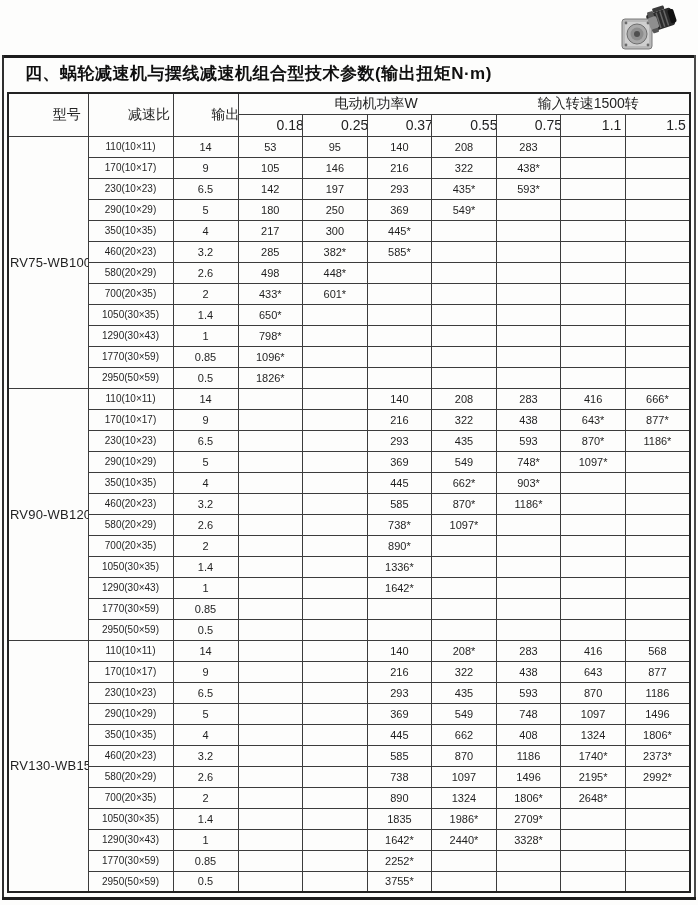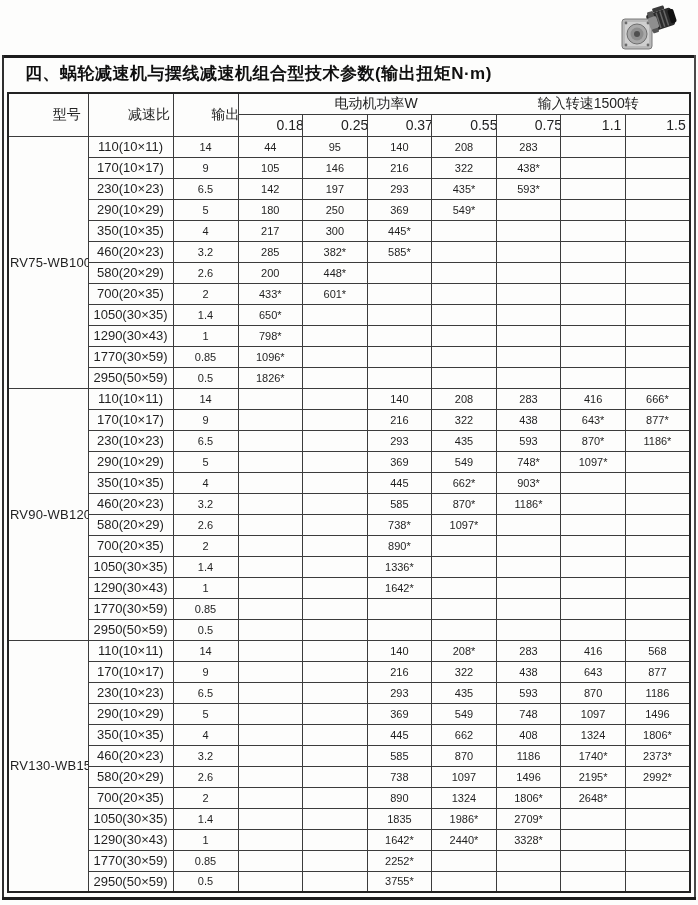--- a/index.html
+++ b/index.html
@@ -45,21 +45,21 @@
     font-weight: normal;
     height: 21px;
   }
   table.params thead th { font-size: 14px; color: #222; padding-left: 38px; }
   tr.hdr-top th { height: 21px; }
   tr.hdr-sub th { height: 22px; margin-top: 11px; }
   th.power-merged { text-align: left; }
   th.power-merged .lbl1 { display: inline-block; margin-left: 9px; }
   th.power-merged .lbl2 { display: inline-block; margin-left: 116px; }
   td.model-cell { font-size: 13px; letter-spacing: 0.2px; }
-  td.ratio-cell { font-size: 13px; }
+  td.ratio-cell { font-size: 10px; }
   tr.group-start td { border-top: 1.6px solid #2a2a2a; }
 </style>
 </head>
 <body>
 
 <div class="page">
 
   <div class="photo">
     <svg width="74" height="50" viewBox="0 0 74 50">
 
@@ -130,21 +130,21 @@
           <th>0.75</th>
           <th>1.1</th>
           <th>1.5</th>
         </tr>
     </thead>
     <tbody>
         <tr>
           <td rowspan="12" class="model-cell">RV75-WB100</td>
           <td class="ratio-cell">110(10×11)</td>
           <td>14</td>
-          <td>44</td>
+          <td>53</td>
           <td>95</td>
           <td>140</td>
           <td>208</td>
           <td>283</td>
           <td></td>
           <td></td>
         </tr>
         <tr>
           <td class="ratio-cell">170(10×17)</td>
           <td>9</td>
@@ -196,21 +196,21 @@
           <td>382*</td>
           <td>585*</td>
           <td></td>
           <td></td>
           <td></td>
           <td></td>
         </tr>
         <tr>
           <td class="ratio-cell">580(20×29)</td>
           <td>2.6</td>
-          <td>200</td>
+          <td>498</td>
           <td>448*</td>
           <td></td>
           <td></td>
           <td></td>
           <td></td>
           <td></td>
         </tr>
         <tr>
           <td class="ratio-cell">700(20×35)</td>
           <td>2</td>

